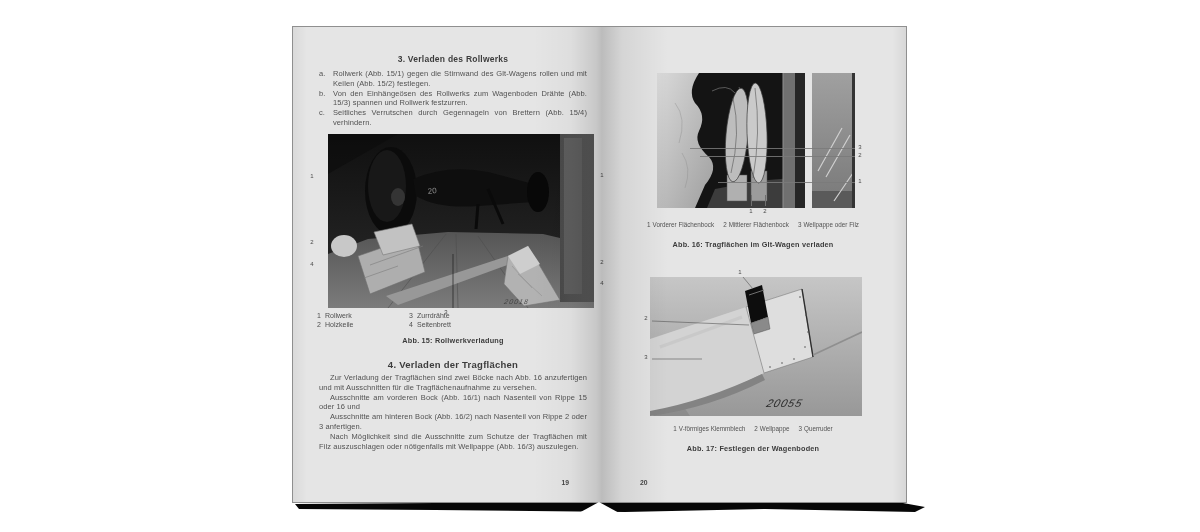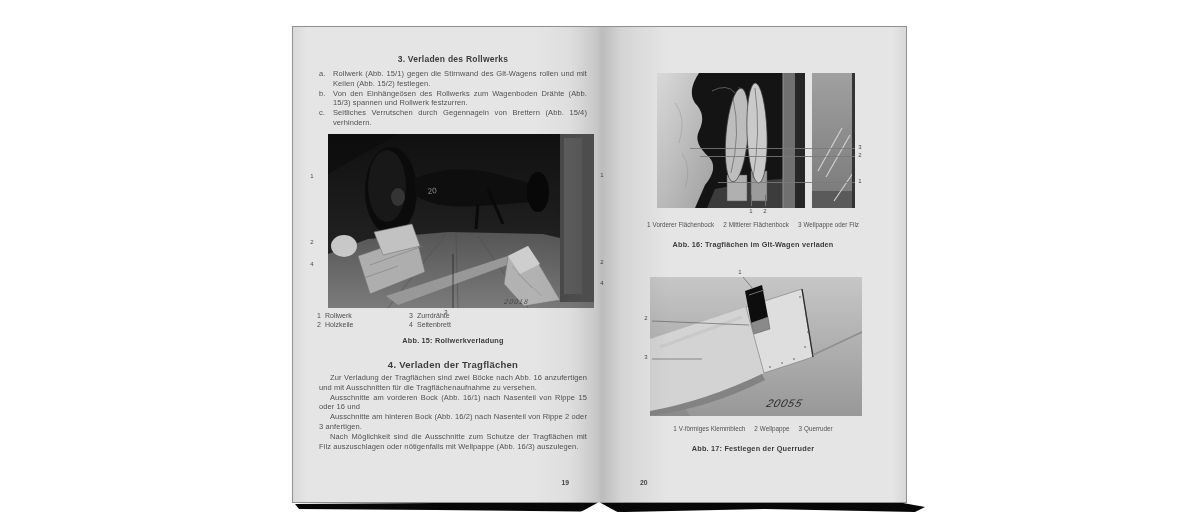--- a/index.html
+++ b/index.html
@@ -256,21 +256,21 @@
       <line x1="2" y1="44" x2="99" y2="48" stroke="#555555" stroke-width="0.6"></line>
       <line x1="2" y1="82" x2="52" y2="82" stroke="#555555" stroke-width="0.6"></line>
       <text x="158" y="130" class="scribble" font-size="11" fill="#2a2a2a" transform="skewX(-18)">20055</text>
     </svg>
 
     <div class="legend-line" style="top:398px">
       <span><span class="leg-n">1</span><span>V-förmiges Klemmblech</span></span>
       <span><span class="leg-n">2</span><span>Wellpappe</span></span>
       <span><span class="leg-n">3</span><span>Querruder</span></span>
     </div>
-    <div class="cap" style="left:20px;width:266px;top:417px">Abb. 17: Festlegen der Querruder</div>
+    <div class="cap" style="left:20px;width:266px;top:417px">Abb. 17: Festlegen der Wagenboden</div>
 
     <div class="pagenum" style="left:40px;top:452px">20</div>
   </div>
 
   <div class="edge-shade-left"></div>
   <div class="edge-shade-right"></div>
   <div class="spine-shade"></div>
 </div>
 
 <svg class="shadow-svg" width="650" height="22" viewBox="0 0 650 22">

